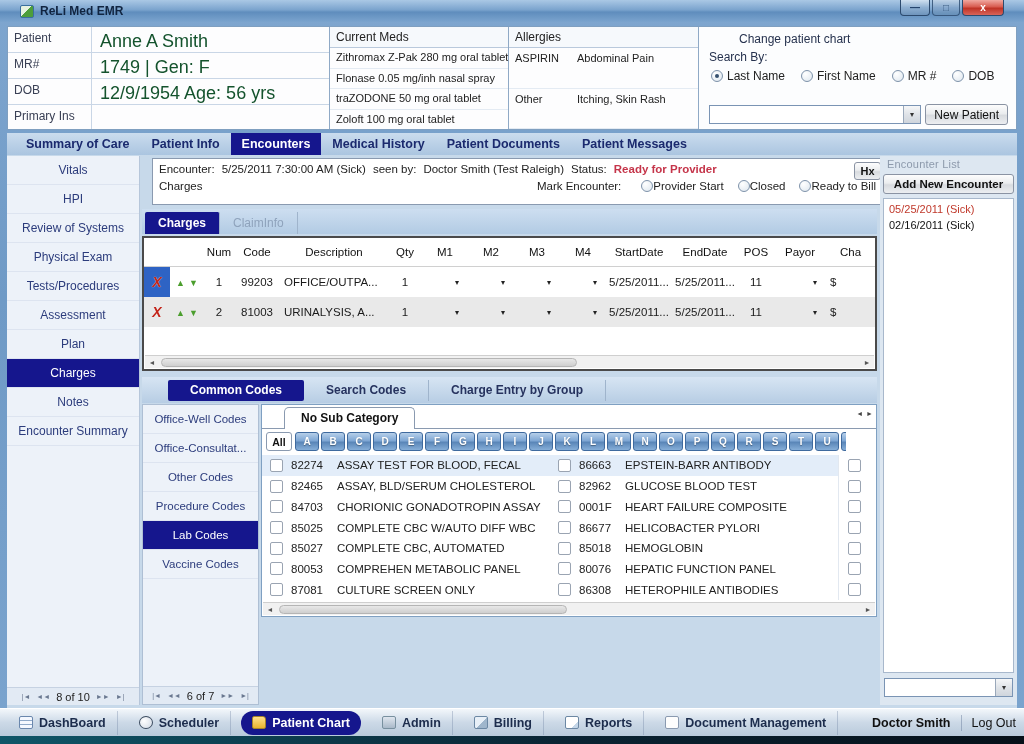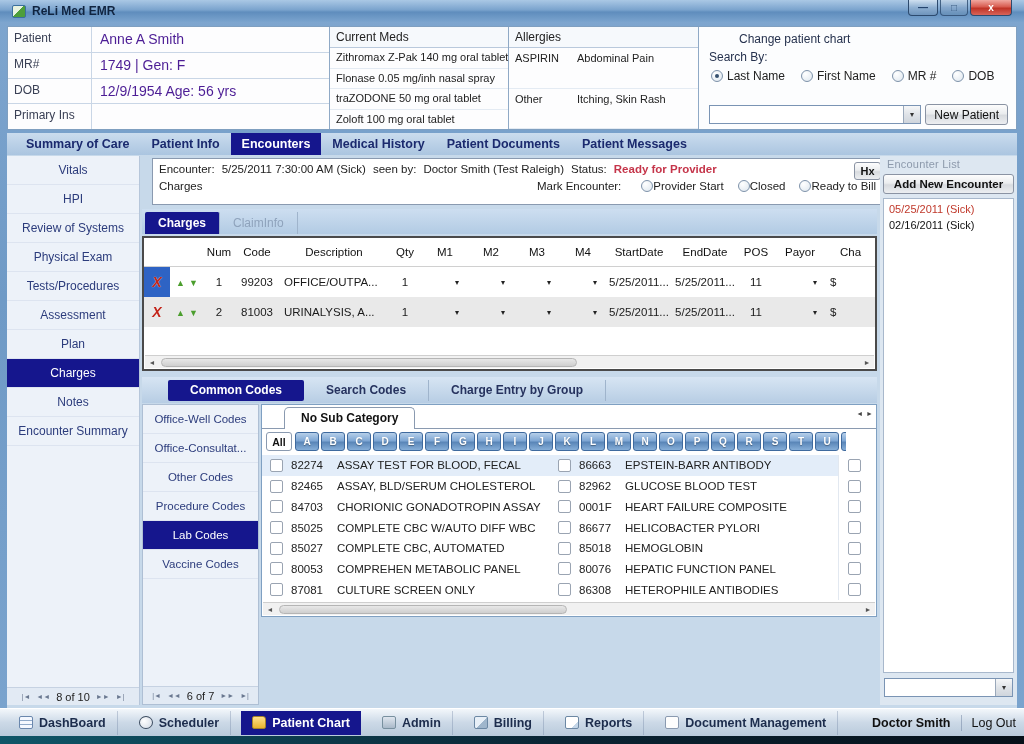--- a/index.html
+++ b/index.html
@@ -5,21 +5,21 @@
   * { margin:0; padding:0; box-sizing:border-box; }
   html,body { width:1024px; height:744px; overflow:hidden; }
   body { font-family:"Liberation Sans", sans-serif; }
 
   #app { position:relative; width:1024px; height:744px; overflow:hidden;
          background:linear-gradient(180deg,#7fa6cf 0%,#6f9ac6 40%,#7ba4ce 100%); }
 
   
   .titlebar { position:absolute; left:0; top:0; right:0; height:22px;
     background:linear-gradient(180deg,#aac8e5 0%,#7aa3cd 45%,#5f8dbd 55%,#7ba4ce 100%);
-    display:flex; align-items:center; padding:0 12px; }
+    display:flex; align-items:center; padding:0 20px; }
   .app-logo { width:14px; height:13px; border-radius:2px; margin-right:6px;
     background:linear-gradient(135deg,#e8f2e0 0 45%,#4d9e3a 45% 100%);
     border:1px solid #3a6f9e; }
   .title-text { font-size:12px; font-weight:700; color:#102440; }
   .winbtns { margin-left:auto; display:flex; gap:2px; margin-top:-7px; }
   .wbtn { height:16px; display:inline-flex; align-items:center; justify-content:center;
     font-size:10px; font-weight:700; color:#fff; border:1px solid #2c4a6e;
     border-top:none; border-radius:0 0 4px 4px; cursor:default; }
   .wbtn.min  { width:30px; background:linear-gradient(180deg,#cfe0f0,#8fb0d2 50%,#6e94bc); color:#20406a; }
   .wbtn.max  { width:28px; background:linear-gradient(180deg,#c4d6e8,#87a8cc 50%,#68900f0); background:linear-gradient(180deg,#c4d6e8,#87a8cc 50%,#6890b8); color:#2a4a70; opacity:.8; }
@@ -29,21 +29,21 @@
   .header { position:absolute; left:7px; top:26px; width:1010px; height:104px;
     display:flex; background:#fff; border:1px solid #7f9fc0; }
   .hbox { border-right:1px solid #8fa9c6; background:#fdfdfe; overflow:hidden; }
   .hbox:last-child { border-right:none; }
 
   .patient-box { width:322px; display:flex; flex-direction:column; }
   .p-row { flex:1; display:flex; border-bottom:1px solid #c9d6e6; }
   .p-row:last-child { border-bottom:none; }
   .p-label { width:84px; border-right:1px solid #c9d6e6; padding:4px 0 0 6px;
     font-size:12px; color:#3a4055; }
-  .p-value { flex:1; padding:4px 0 0 8px; font-size:14px; color:#4c1d95; }
+  .p-value { flex:1; padding:4px 0 0 8px; font-size:18px; color:#14532d; }
 
   .meds-box { width:179px; display:flex; flex-direction:column; }
   .list-hdr { height:21px; line-height:20px; padding-left:6px; font-size:12px;
     color:#222; border-bottom:1px solid #b9c9dc; background:#f6f9fc; }
   .med-item { flex:1; font-size:11px; color:#222; padding:3px 0 0 6px;
     border-bottom:1px solid #e4ebf3; white-space:nowrap; }
   .med-item:last-child { border-bottom:none; }
 
   .allergy-box { width:190px; display:flex; flex-direction:column; }
   .al-row { flex:1; display:flex; font-size:11px; color:#222; border-bottom:1px solid #e4ebf3; }
@@ -205,21 +205,21 @@
   .encl-item { height:16px; line-height:16px; padding-left:5px; font-size:11px; color:#111; white-space:nowrap; }
   .encl-item.red { color:#c0392b; }
   .encl-combo { position:absolute; left:4px; right:4px; bottom:8px; }
 
   
   .taskbar { position:absolute; left:0; right:0; top:708px; height:28px;
     background:linear-gradient(180deg,#f3f7fb,#ccd9e7 50%,#b9cadb);
     border-top:1px solid #fff; display:flex; align-items:center; padding:0 8px; }
   .tb-item { display:flex; align-items:center; gap:6px; height:24px; padding:0 11px;
     font-size:12.5px; font-weight:700; color:#1c2c4c; border-right:1px solid rgba(110,130,160,.35); }
-  .tb-item.active { background:#15168d; color:#fff; border-radius:0; border-right:none; }
+  .tb-item.active { background:#15168d; color:#fff; border-radius:12px; border-right:none; }
   .tb-ic { width:14px; height:13px; display:inline-block; border-radius:2px; flex:0 0 auto; }
   .ic-dashboard { background:#f4f8ff; border:1px solid #6a87ad;
     background-image:linear-gradient(#8fa9c9 1px,transparent 1px); background-size:100% 4px; background-position:0 3px; }
   .ic-scheduler { border-radius:50%; background:radial-gradient(circle at 35% 35%,#fff,#cfd8e4); border:1px solid #3c4c60; }
   .ic-chart { background:linear-gradient(180deg,#ffe089,#e9b42f); border:1px solid #a5842a; border-radius:2px 3px 2px 2px; }
   .ic-admin { background:linear-gradient(#dfe6ef,#a9b9c9); border:1px solid #78909f; }
   .ic-billing { background:linear-gradient(135deg,#e8f0f8 55%,#9fb6cc 55%); border:1px solid #6c88a4; }
   .ic-reports { background:linear-gradient(135deg,#fff 70%,#c4d6e8 70%); border:1px solid #6c88a4; }
   .ic-docmgmt { background:#fdfdfd; border:1px solid #8a9ab0; }
   .tb-right { margin-left:auto; display:flex; align-items:center; gap:10px; }
@@ -267,21 +267,21 @@
         <div class="p-row">
           <span class="p-label">Primary Ins</span>
           <span class="p-value"></span>
         </div>
       </div>
 
     <div class="hbox meds-box">
       <div class="list-hdr">Current Meds</div>
       <div style="display:flex;flex-direction:column;flex:1;">
 
-          <div class="med-item">Zithromax Z-Pak 140 mg oral tablet</div>
+          <div class="med-item">Zithromax Z-Pak 280 mg oral tablet</div>
 
           <div class="med-item">Flonase 0.05 mg/inh nasal spray</div>
 
           <div class="med-item">traZODONE 50 mg oral tablet</div>
 
           <div class="med-item">Zoloft 100 mg oral tablet</div>
         </div>
     </div>
 
     <div class="hbox allergy-box">

